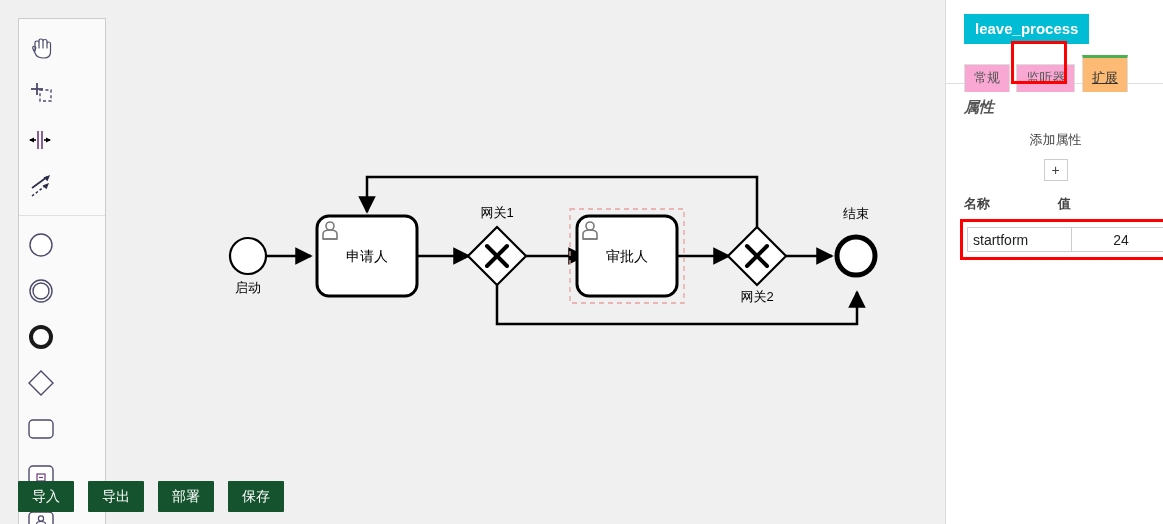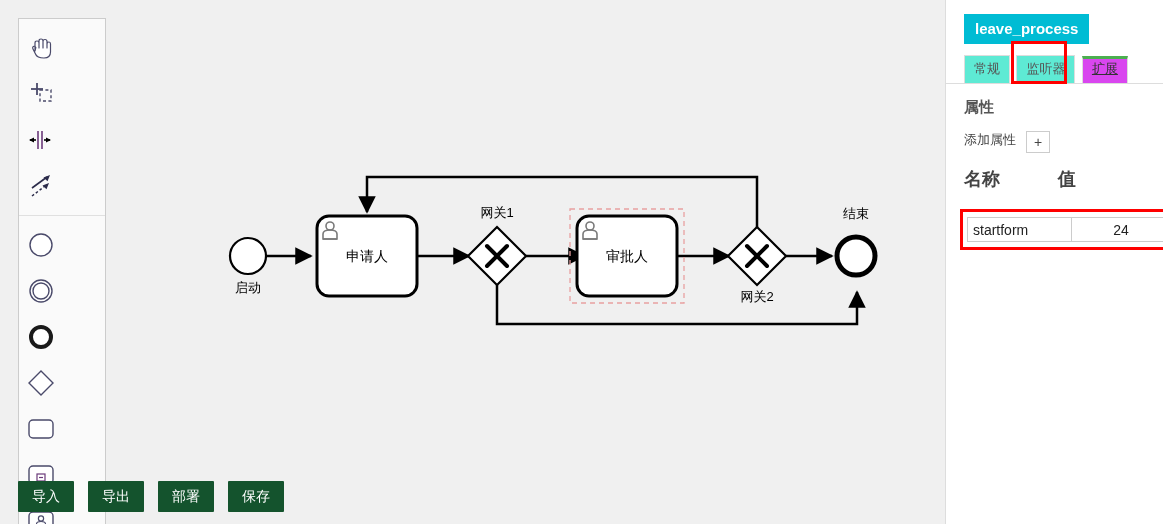--- a/index.html
+++ b/index.html
@@ -109,81 +109,83 @@
     padding-left: 18px;
     height: 30px;
     border-bottom: 1px solid #dddddd;
     box-sizing: border-box;
   }
   .tab {
     display: inline-block;
     position: relative;
     font-size: 13px;
     color: #555555;
-    background: #5eead4;
+    background: #f9a8d4;
     border: 1px solid #dddddd;
     border-bottom: none;
     padding: 5px 9px 6px 9px;
     margin-right: 2px;
     cursor: pointer;
     line-height: 1.2;
     box-sizing: border-box;
     vertical-align: bottom;
     top: 1px;
   }
   .tab.active {
-    background: #d946ef;
+    background: #fdba74;
     color: #333333;
     border-top: 3px solid #4caf50;
-    padding-top: 2px;
+    padding-top: 12px;
     text-decoration: underline;
   }
   #tab-highlight {
     position: absolute;
     left: 1011px;
     top: 41px;
     width: 56px;
     height: 43px;
     border: 3px solid #ff0000;
     box-sizing: border-box;
     pointer-events: none;
     z-index: 5;
   }
 
   #panel-body { padding: 14px 16px 0 18px; }
   #properties-heading {
     font-size: 15px;
     font-weight: bold;
+    font-style: italic;
     color: #555555;
     margin: 0 0 14px 0;
   }
   #add-prop-row {
     display: flex;
-    align-items: flex-start;
+    align-items: center;
     gap: 10px;
     margin-bottom: 14px;
+    flex-direction: column;
   }
   #add-prop-label { font-size: 13px; color: #444444; }
   #add-prop-button {
     width: 24px; height: 22px;
     background: #ffffff;
     border: 1px solid #cccccc;
     color: #444444;
     font-size: 14px;
     line-height: 1;
     cursor: pointer;
     padding: 0;
     font-family: "Liberation Sans", sans-serif;
   }
   #prop-table-head {
     display: flex;
-    font-size: 18px;
+    font-size: 13px;
     color: #444444;
     font-weight: bold;
-    margin-bottom: 18px;
+    margin-bottom: 6px;
   }
   #prop-col-name { width: 105px; }
   #prop-col-value { width: 100px; }
   #prop-row-wrap {
     position: relative;
     border: 3px solid #ff0000;
     padding: 5px 4px;
     box-sizing: border-box;
     width: 244px;
     margin-left: -4px;

